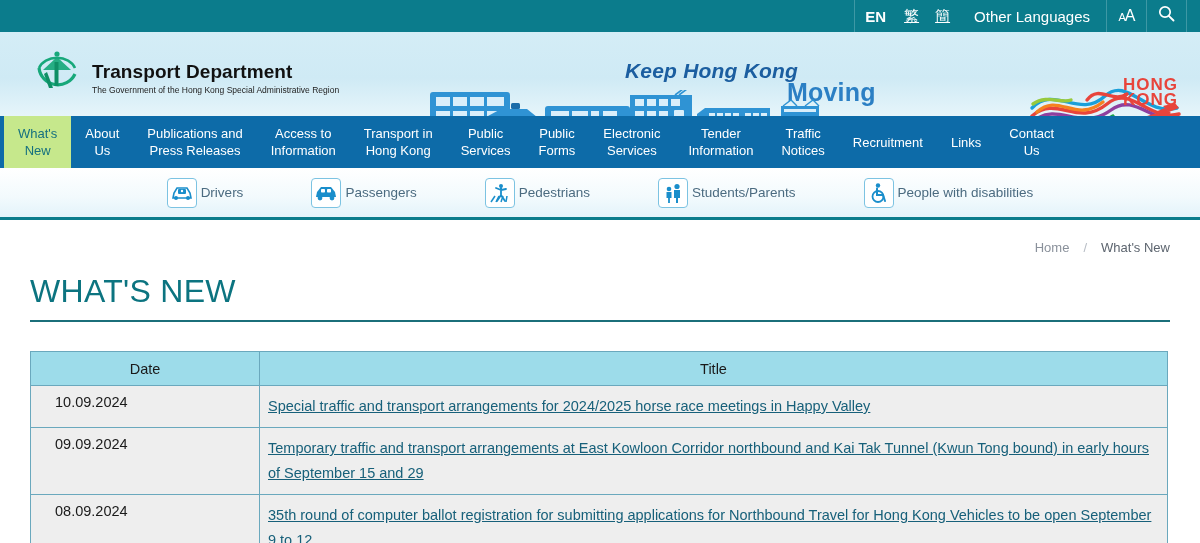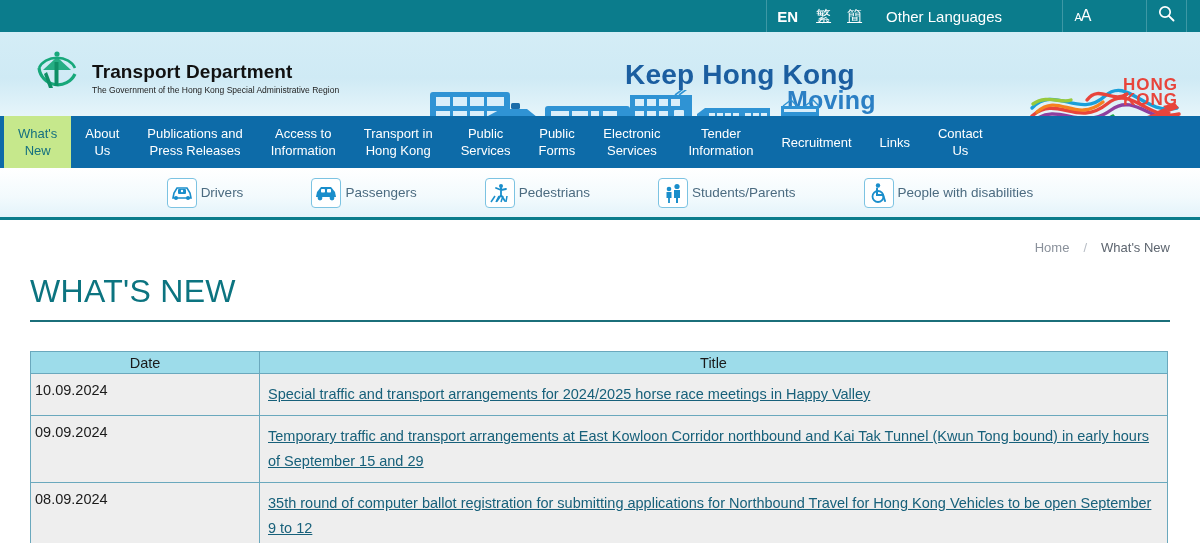--- a/index.html
+++ b/index.html
@@ -26,21 +26,21 @@
     border-left: 1px solid #3e98a5;
     padding: 0 11px;
     font-size: 15px;
     cursor: pointer;
     white-space: nowrap;
   }
   .tb-cell.lang { font-weight: bold; padding: 16px 10px; border-left: 1px solid #3e98a5; }
   .tb-cell.lang-sub { border-left: none; padding: 0 8px; }
   .tb-cell.underline { text-decoration: underline; }
   .tb-cell.other { padding: 0 16px; border-left: none; font-size: 15px; }
-  .tb-icon { width: 40px; padding: 16px; font-size: 17px; margin-left: 44px; }
+  .tb-icon { width: 40px; padding: 16px; font-size: 17px; }
   .tb-end { width: 14px; border-left: 1px solid #3e98a5; }
   .aa-glyph { font-size: 11px; letter-spacing: -1px; }
   .aa-glyph .big { font-size: 16px; }
 
   
   .banner {
     height: 84px;
     background: linear-gradient(180deg,#d4edf6 0%, #cfeaf5 55%, #e6f5fa 100%);
     position: relative;
     overflow: hidden;
@@ -56,21 +56,21 @@
   }
   .logo-text .govt {
     font-size: 8.5px; color: #222; line-height: 12px; margin-top: 1px;
   }
 
   .slogan {
     position: absolute; left: 625px; top: 27px;
     color: #1b5ea0;
     font-weight: bold;
   }
-  .slogan .l1 { font-size: 28px; letter-spacing: .2px; }
+  .slogan .l1 { font-size: 21px; letter-spacing: .2px; font-style: italic; }
   .slogan .l2 {
     font-size: 25px; color: #2b7fc4; margin-left: 162px; margin-top: -5px;
     letter-spacing: .2px;
   }
 
   .vehicles { position: absolute; left: 425px; top: 58px; }
   .bhk { position: absolute; right: 8px; top: 38px; }
 
   
   .mainnav {
@@ -148,32 +148,32 @@
     width: 1138px;
     border-collapse: collapse;
     table-layout: fixed;
   }
   table.whatsnew th {
     background: #9ddcea;
     border: 1px solid #6aa8bd;
     color: #1a1a1a;
     font-size: 14.5px;
     font-weight: normal;
-    height: 22px;
+    height: 34px;
     text-align: center;
   }
   table.whatsnew td {
     border: 1px solid #6aa8bd;
     background: #eeeeee;
     vertical-align: top;
     padding: 8px 10px 8px 8px;
     font-size: 14.5px;
     color: #1a1a1a;
   }
-  table.whatsnew td.date { width: 229px; white-space: nowrap; padding-left: 4px; }
+  table.whatsnew td.date { width: 229px; white-space: nowrap; padding-left: 24px; }
   table.whatsnew td.title a {
     color: #17607a;
     text-decoration: underline;
     line-height: 25px;
     cursor: pointer;
   }
 </style>
 </head>
 <body>
 
@@ -349,20 +349,24 @@
     <span>Public</span>
     <span>Forms</span>
   </div>
   <div class="navitem">
     <span>Electronic</span>
     <span>Services</span>
   </div>
   <div class="navitem">
     <span>Tender</span>
     <span>Information</span>
+  </div>
+  <div class="navitem">
+    <span>Traffic</span>
+    <span>Notices</span>
   </div>
   <div class="navitem">
     <span>Recruitment</span>
   </div>
   <div class="navitem">
     <span>Links</span>
   </div>
   <div class="navitem">
     <span>Contact</span>
     <span>Us</span>

